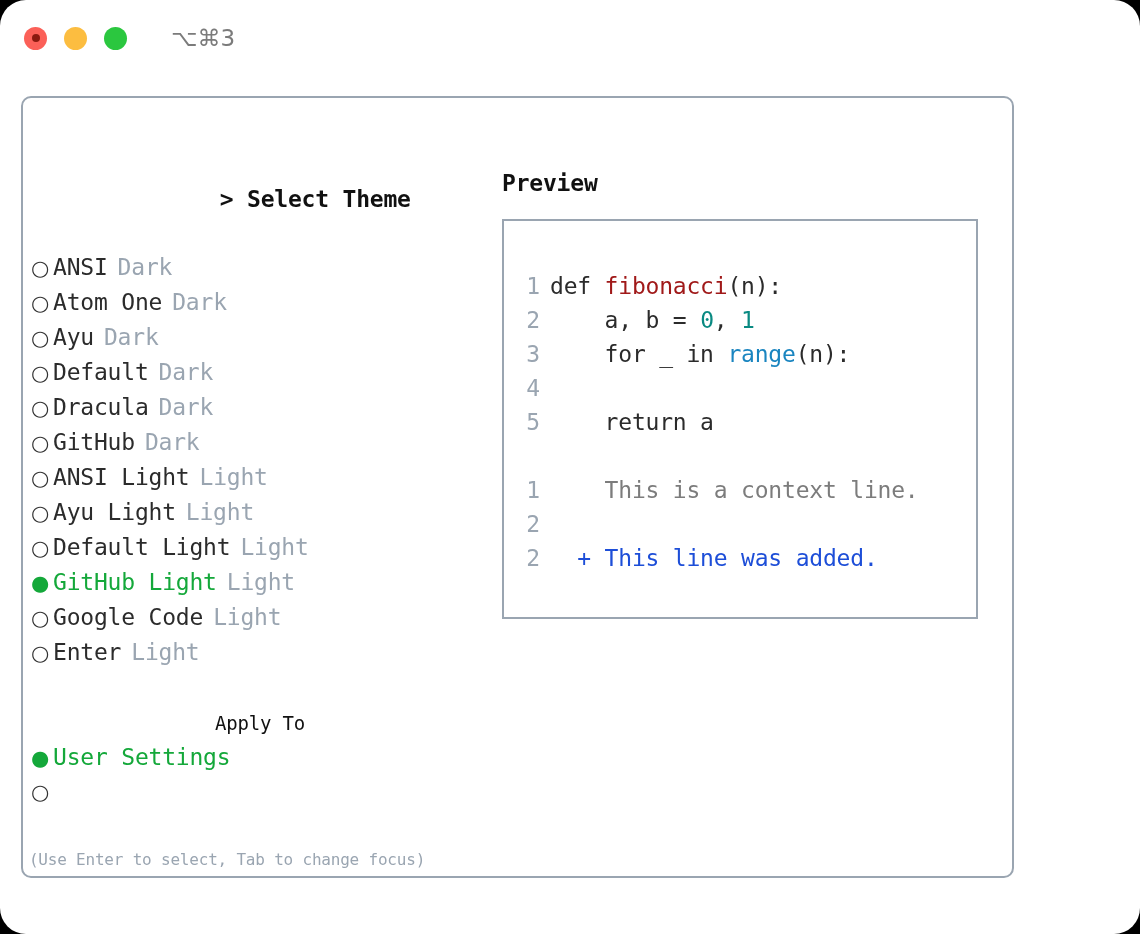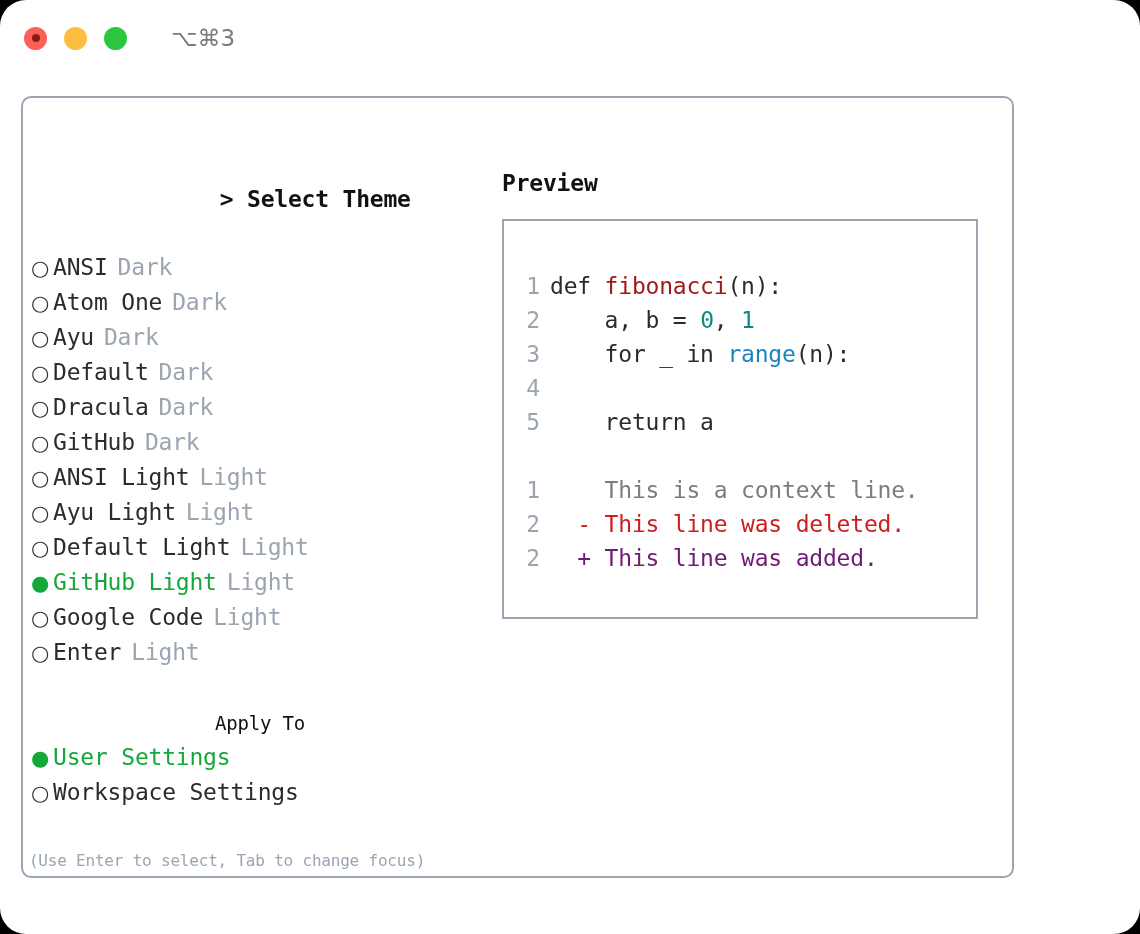--- a/index.html
+++ b/index.html
@@ -181,21 +181,21 @@
   .tok-kw    { color: #2b2b2b; }
   .tok-fn    { color: #a01919; }
   .tok-num   { color: #0a8a82; }
   .tok-call  { color: #1a85c0; }
   .tok-plain { color: #2b2b2b; }
 
   .code-gap { height: 34px; }
 
   .diff-ctx  { color: #7c7c7c; }
   .diff-del  { color: #cc1f1f; }
-  .diff-add  { color: #701a75; }
+  .diff-add  { color: #1d4ed8; }
 
   [data-bind]:empty::before { content: ""; }
 </style>
 </head>
 <body>
 
 <div class="window">
 
   <div class="titlebar">
     <div class="dots">
@@ -229,42 +229,42 @@
             <div class="opt-row"><span class="marker" data-bind="theme_section.marker_off">○</span><span class="opt-label" data-bind="theme_section.items.8.label">Default Light</span><span class="opt-tag" data-bind="theme_section.items.8.tag">Light</span></div>
             <div class="opt-row selected"><span class="marker on" data-bind="theme_section.marker_on">●</span><span class="opt-label" data-bind="theme_section.items.9.label">GitHub Light</span><span class="opt-tag" data-bind="theme_section.items.9.tag">Light</span></div>
             <div class="opt-row"><span class="marker" data-bind="theme_section.marker_off">○</span><span class="opt-label" data-bind="theme_section.items.10.label">Google Code</span><span class="opt-tag" data-bind="theme_section.items.10.tag">Light</span></div>
             <div class="opt-row"><span class="marker" data-bind="theme_section.marker_off">○</span><span class="opt-label" data-bind="theme_section.items.11.label">Enter</span><span class="opt-tag" data-bind="theme_section.items.11.tag">Light</span></div>
           </div>
 
         <div class="subsection">
           <div class="sub-head" data-bind="apply_section.heading">Apply To</div>
           <div id="apply-list">
               <div class="opt-row selected"><span class="marker on">●</span><span class="opt-label" data-bind="apply_section.items.0.label">User Settings</span></div>
-              <div class="opt-row"><span class="marker">○</span><span class="opt-label" data-bind="apply_section.items.1.label">Workspace Settings</span></div>
+              <div class="opt-row"><span class="marker">○</span></div>
             </div>
         </div>
 
         <div class="hint" data-bind="hint">(Use Enter to select, Tab to change focus)</div>
       </div>
 
       <div class="right-col">
         <div class="preview-title" data-bind="preview.title">Preview</div>
 
         <div class="preview-box">
           <div id="code-block">
               <div class="code-line"><span class="lineno" data-bind="preview.code_lines.0.no">1</span><span class="code-text"><span class="tok-kw">def </span><span class="tok-fn">fibonacci</span><span class="tok-plain">(n):</span></span></div>
               <div class="code-line"><span class="lineno" data-bind="preview.code_lines.1.no">2</span><span class="code-text"><span class="tok-plain">    a, b = </span><span class="tok-num">0</span><span class="tok-plain">, </span><span class="tok-num">1</span></span></div>
               <div class="code-line"><span class="lineno" data-bind="preview.code_lines.2.no">3</span><span class="code-text"><span class="tok-kw">    for _ in </span><span class="tok-call">range</span><span class="tok-plain">(n):</span></span></div>
               <div class="code-line"><span class="lineno" data-bind="preview.code_lines.3.no">4</span></div>
               <div class="code-line"><span class="lineno" data-bind="preview.code_lines.4.no">5</span><span class="code-text"><span class="tok-kw">    return a</span></span></div>
             </div>
           <div class="code-gap"></div>
           <div id="diff-block">
               <div class="code-line"><span class="lineno" data-bind="preview.diff_lines.0.no">1</span><span class="diff-ctx">    This is a context line.</span></div>
-              <div class="code-line"><span class="lineno" data-bind="preview.diff_lines.1.no">2</span><span class="diff-del">  - This line was deleted.</span></div>
+              <div class="code-line"><span class="lineno" data-bind="preview.diff_lines.1.no">2</span></div>
               <div class="code-line"><span class="lineno" data-bind="preview.diff_lines.2.no">2</span><span class="diff-add">  + This line was added.</span></div>
             </div>
         </div>
       </div>
 
     </div>
   </div>
 </div>
 
 </body></html>

